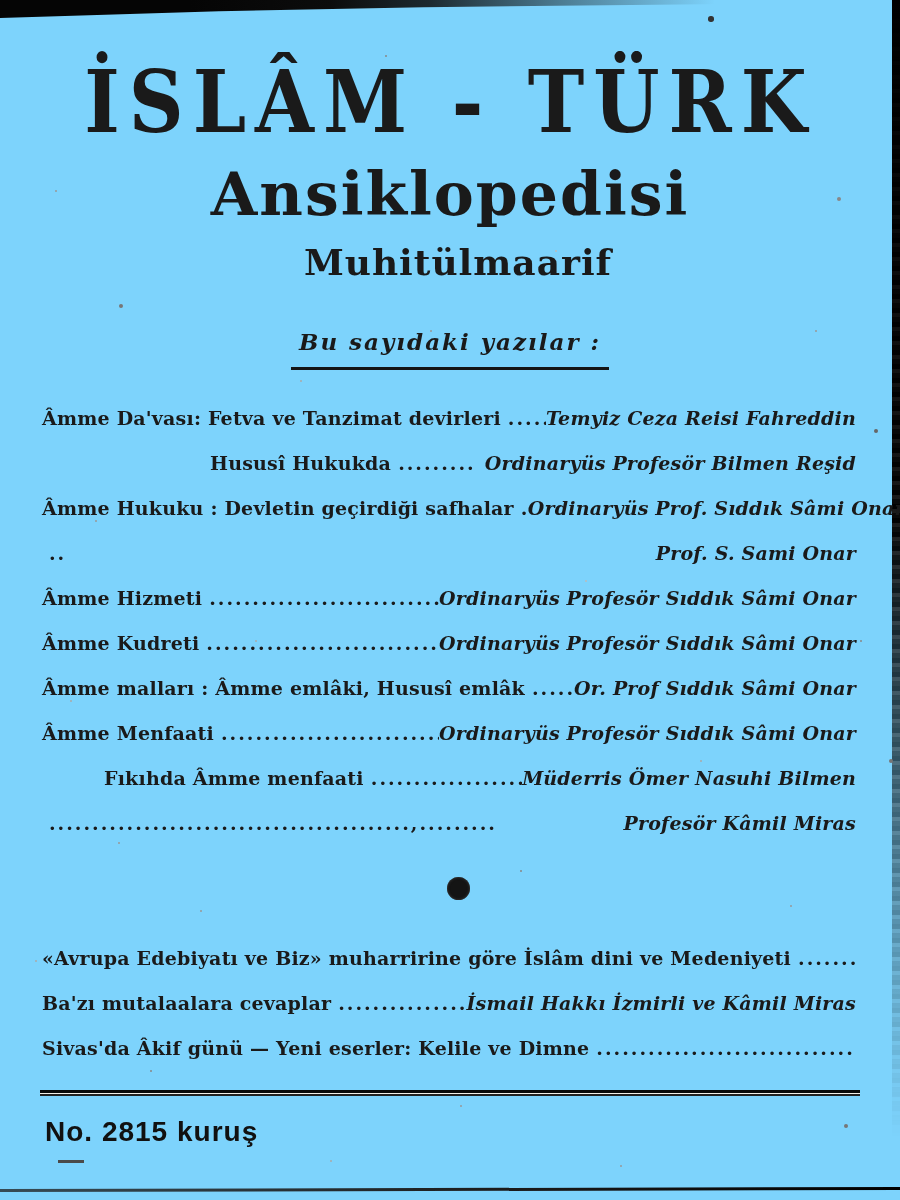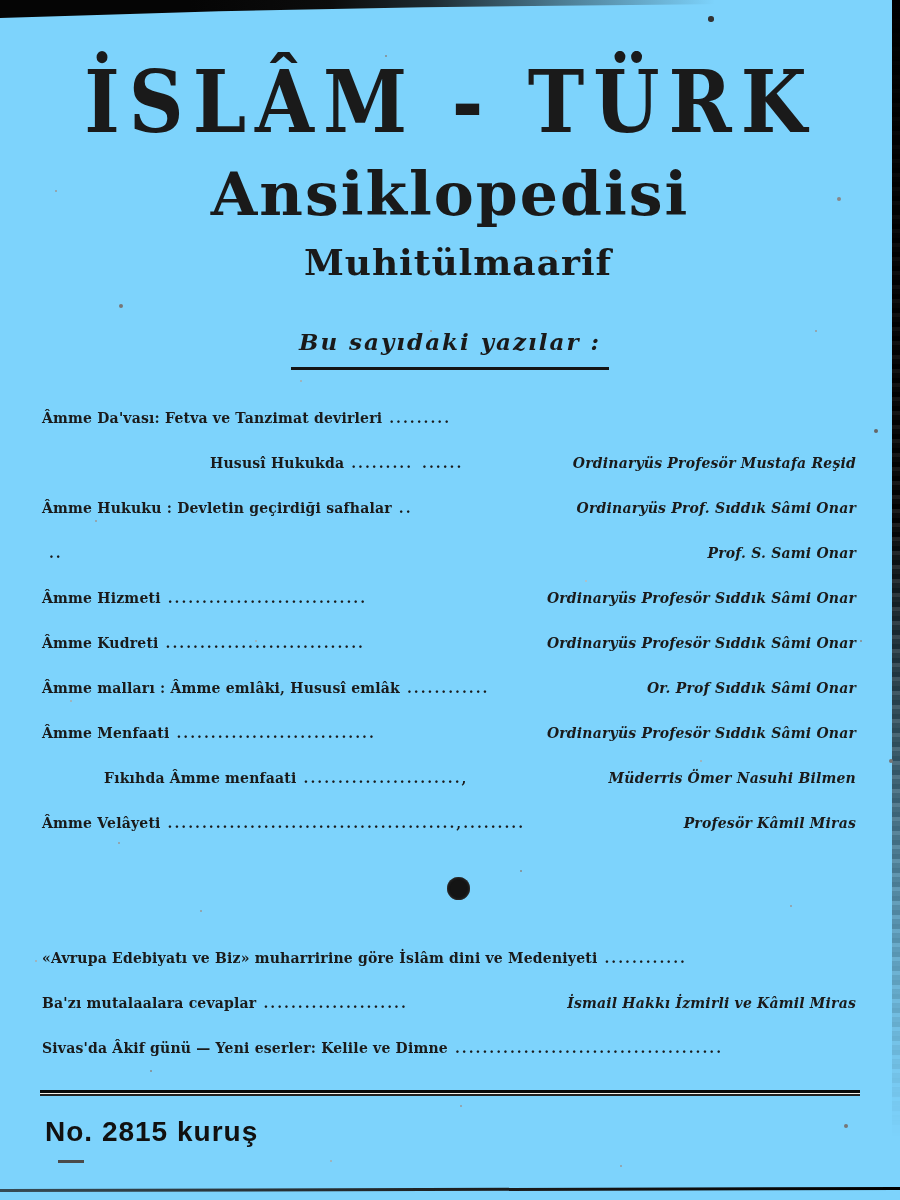--- a/index.html
+++ b/index.html
@@ -52,21 +52,21 @@
   .masthead h3{margin:20px 0 0;font-size:36px;font-weight:bold;letter-spacing:1px;line-height:1;padding-left:16px;}
   
   .contents-heading-wrap{position:absolute;left:0;top:328px;width:100%;text-align:center;}
   .contents-heading{
     display:inline-block;font-size:23px;font-style:italic;font-weight:bold;
     letter-spacing:2px;border-bottom:3px solid #151515;padding:0 8px 12px;
   }
   
   .toc{position:absolute;left:42px;right:44px;top:396px;}
   .sec{position:absolute;left:42px;right:44px;top:936px;}
-  .row{display:flex;align-items:baseline;height:45px;line-height:45px;font-size:14px;white-space:nowrap;}
+  .row{display:flex;align-items:baseline;height:45px;line-height:45px;font-size:19px;white-space:nowrap;}
   .row .t{flex:0 0 auto;font-weight:bold;letter-spacing:.2px;}
   .row .dots{flex:1 1 0;min-width:0;overflow:hidden;white-space:nowrap;letter-spacing:2px;font-weight:bold;padding:0 7px;}
   .row .a{flex:0 0 auto;font-weight:bold;font-style:italic;letter-spacing:.2px;}
   .row.indent-1 .t{margin-left:62px;}
   .row.indent-2 .t{margin-left:168px;}
   
   .sep-dot{position:absolute;left:447px;top:877px;width:23px;height:23px;border-radius:50%;background:#141414;box-shadow:inset 0 0 3px #444;}
   
   .footer-rule{
     position:absolute;left:40px;right:40px;top:1090px;height:6px;
@@ -94,25 +94,26 @@
   </header>
 
   <div class="contents-heading-wrap">
     <span class="contents-heading">Bu sayıdaki yazılar :</span>
   </div>
 
   <main class="toc" id="toc">
       <div class="row">
     <span class="t">Âmme Da'vası: Fetva ve Tanzimat devirleri</span>
     <span class="dots">.........</span>
+    <span class="a">Temyiz Ceza Reisi Fahreddin</span>
   </div>
       <div class="row indent-2">
     <span class="t">Hususî Hukukda</span>
     <span class="dots">......... ......</span>
-    <span class="a">Ordinaryüs Profesör Mustafa Reşid</span>
+    <span class="a">Ordinaryüs Profesör Bilmen Reşid</span>
   </div>
       <div class="row">
     <span class="t">Âmme Hukuku :  Devletin geçirdiği safhalar</span>
     <span class="dots">..</span>
     <span class="a">Ordinaryüs Prof. Sıddık Sâmi Onar</span>
   </div>
       <div class="row">
     <span class="dots">..</span>
     <span class="a">Prof. S. Sami Onar</span>
   </div>
@@ -135,21 +136,20 @@
     <span class="t">Âmme Menfaati</span>
     <span class="dots">.............................</span>
     <span class="a">Ordinaryüs Profesör Sıddık Sâmi Onar</span>
   </div>
       <div class="row indent-1">
     <span class="t">Fıkıhda Âmme menfaati</span>
     <span class="dots">.......................,</span>
     <span class="a">Müderris Ömer Nasuhi Bilmen</span>
   </div>
       <div class="row">
-    <span class="t">Âmme Velâyeti</span>
     <span class="dots">..........................................,.........</span>
     <span class="a">Profesör Kâmil Miras</span>
   </div>
     </main>
 
   <div class="sep-dot"></div>
 
   <section class="sec" id="secondary">
       <div class="row">
     <span class="t">«Avrupa Edebiyatı ve Biz» muharririne  göre İslâm dini ve Medeniyeti</span>

